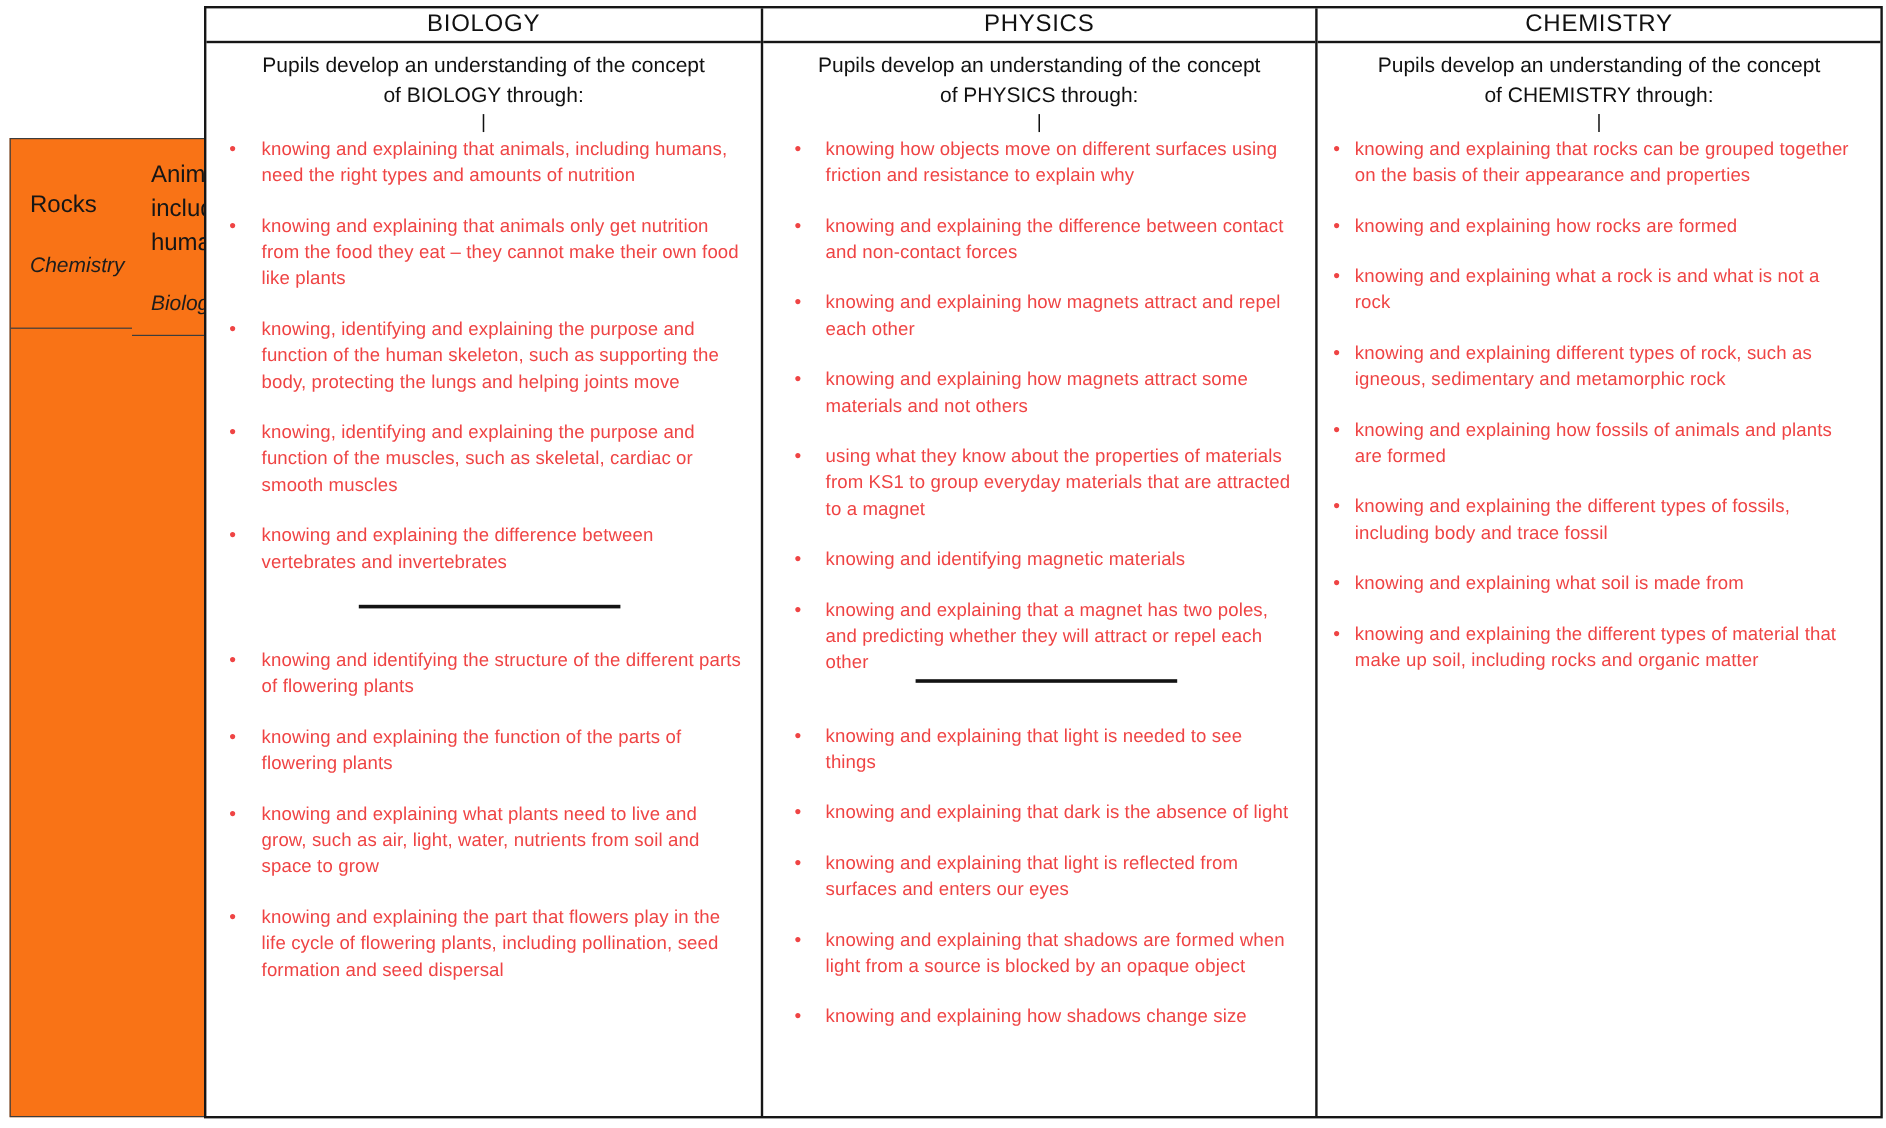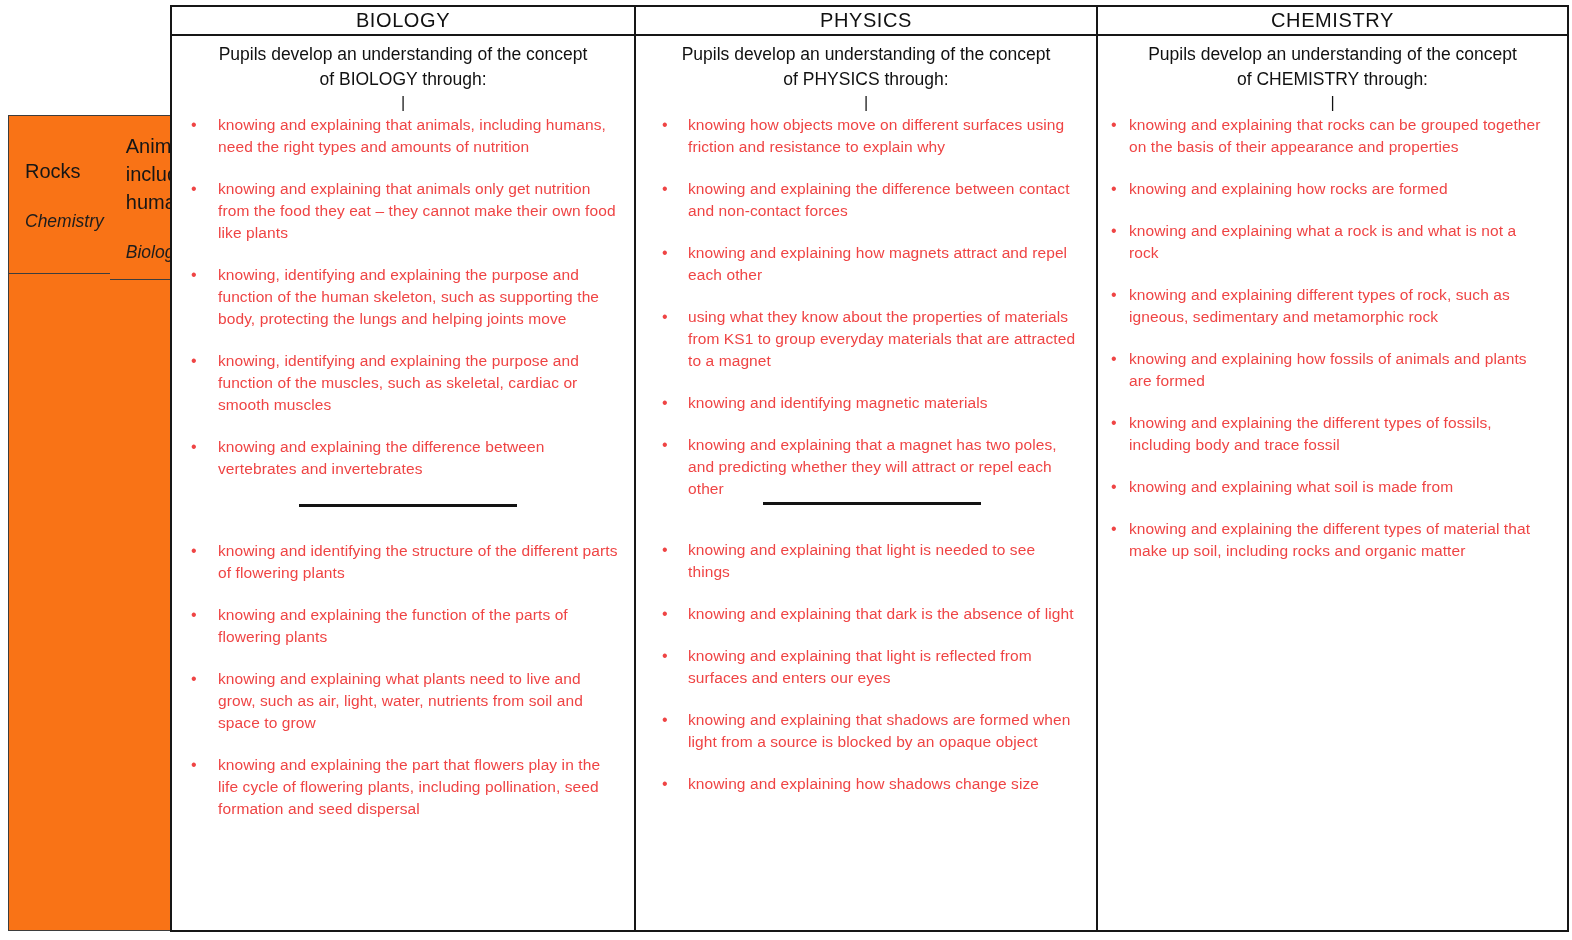--- a/index.html
+++ b/index.html
@@ -165,20 +165,21 @@
     <div class="col-intro">Pupils develop an understanding of the concept
 of PHYSICS through:</div>
     <div class="connector">|</div>
     <ul class="bullets">
   <li>knowing how objects move on different surfaces using friction and resistance to explain why</li>
 
   <li>knowing and explaining the difference between contact and non-contact forces</li>
 
   <li>knowing and explaining how magnets attract and repel each other</li>
 
+  <li>knowing and explaining how magnets attract some materials and not others</li>
 
   <li>using what they know about the properties of materials from KS1 to group everyday materials that are attracted to a magnet</li>
 
   <li>knowing and identifying magnetic materials</li>
 
   <li>knowing and explaining that a magnet has two poles, and predicting whether they will attract or repel each other</li>
 </ul>
     <div class="section-divider"></div>
     <ul class="bullets">
   <li>knowing and explaining that light is needed to see things</li>

